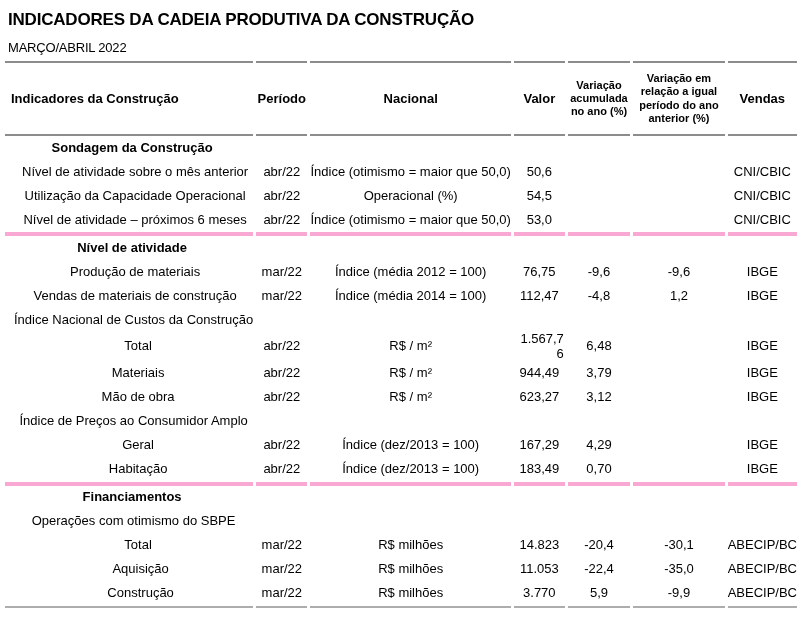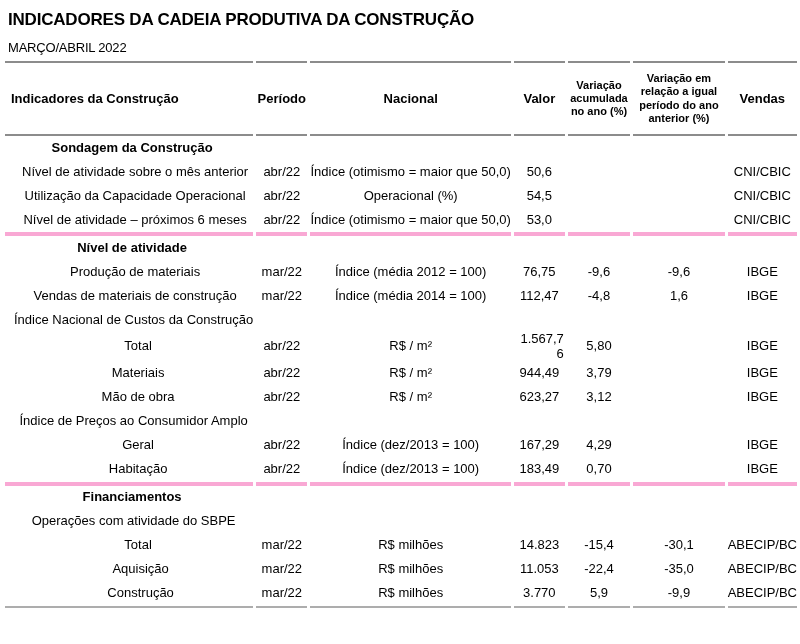--- a/index.html
+++ b/index.html
@@ -134,38 +134,38 @@
         <td class="c4">-9,6</td>
         <td class="c5">-9,6</td>
         <td class="c6">IBGE</td>
       </tr>
       <tr class="item ind1">
         <td class="c0">Vendas de materiais de construção</td>
         <td class="c1">mar/22</td>
         <td class="c2">Índice (média 2014 = 100)</td>
         <td class="c3"><span class="num">112,47</span></td>
         <td class="c4">-4,8</td>
-        <td class="c5">1,6</td>
+        <td class="c5">1,2</td>
         <td class="c6">IBGE</td>
       </tr>
       <tr class="sub">
         <td class="c0">Índice Nacional de Custos da Construção</td>
         <td class="c1"></td>
         <td class="c2"></td>
         <td class="c3"></td>
         <td class="c4"></td>
         <td class="c5"></td>
         <td class="c6"></td>
       </tr>
       <tr class="item ind2">
         <td class="c0">Total</td>
         <td class="c1">abr/22</td>
         <td class="c2">R$ / m²</td>
         <td class="c3"><span class="num">1.567,76</span></td>
-        <td class="c4">5,80</td>
+        <td class="c4">6,48</td>
         <td class="c5"></td>
         <td class="c6">IBGE</td>
       </tr>
       <tr class="item ind2">
         <td class="c0">Materiais</td>
         <td class="c1">abr/22</td>
         <td class="c2">R$ / m²</td>
         <td class="c3"><span class="num">944,49</span></td>
         <td class="c4">3,79</td>
         <td class="c5"></td>
@@ -210,34 +210,34 @@
       <tr class="section">
         <td class="c0">Financiamentos</td>
         <td class="c1"></td>
         <td class="c2"></td>
         <td class="c3"></td>
         <td class="c4"></td>
         <td class="c5"></td>
         <td class="c6"></td>
       </tr>
       <tr class="sub">
-        <td class="c0">Operações com atividade do SBPE</td>
+        <td class="c0">Operações com otimismo do SBPE</td>
         <td class="c1"></td>
         <td class="c2"></td>
         <td class="c3"></td>
         <td class="c4"></td>
         <td class="c5"></td>
         <td class="c6"></td>
       </tr>
       <tr class="item ind2">
         <td class="c0">Total</td>
         <td class="c1">mar/22</td>
         <td class="c2">R$ milhões</td>
         <td class="c3"><span class="num">14.823</span></td>
-        <td class="c4">-15,4</td>
+        <td class="c4">-20,4</td>
         <td class="c5">-30,1</td>
         <td class="c6">ABECIP/BC</td>
       </tr>
       <tr class="item ind3">
         <td class="c0">Aquisição</td>
         <td class="c1">mar/22</td>
         <td class="c2">R$ milhões</td>
         <td class="c3"><span class="num">11.053</span></td>
         <td class="c4">-22,4</td>
         <td class="c5">-35,0</td>

